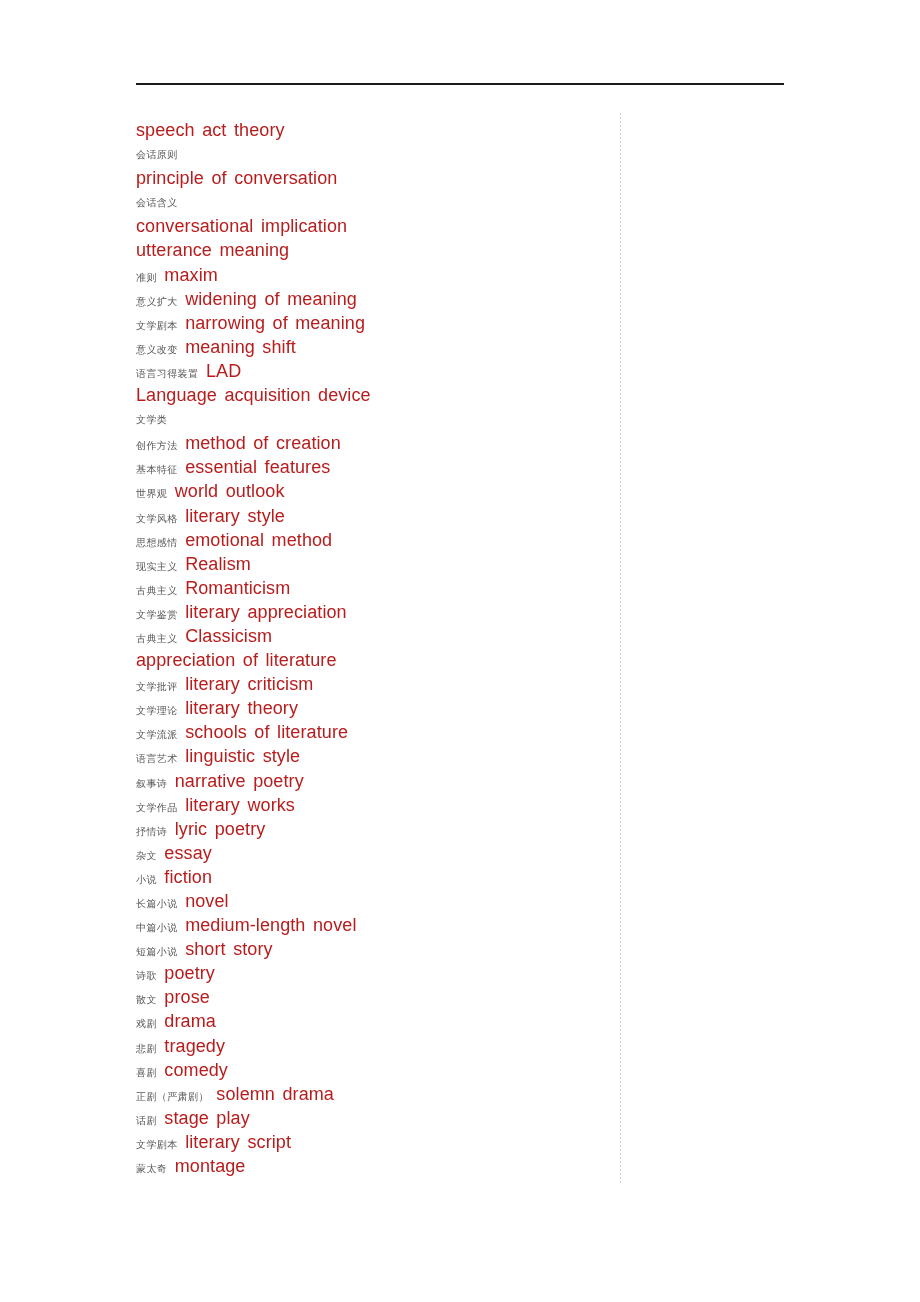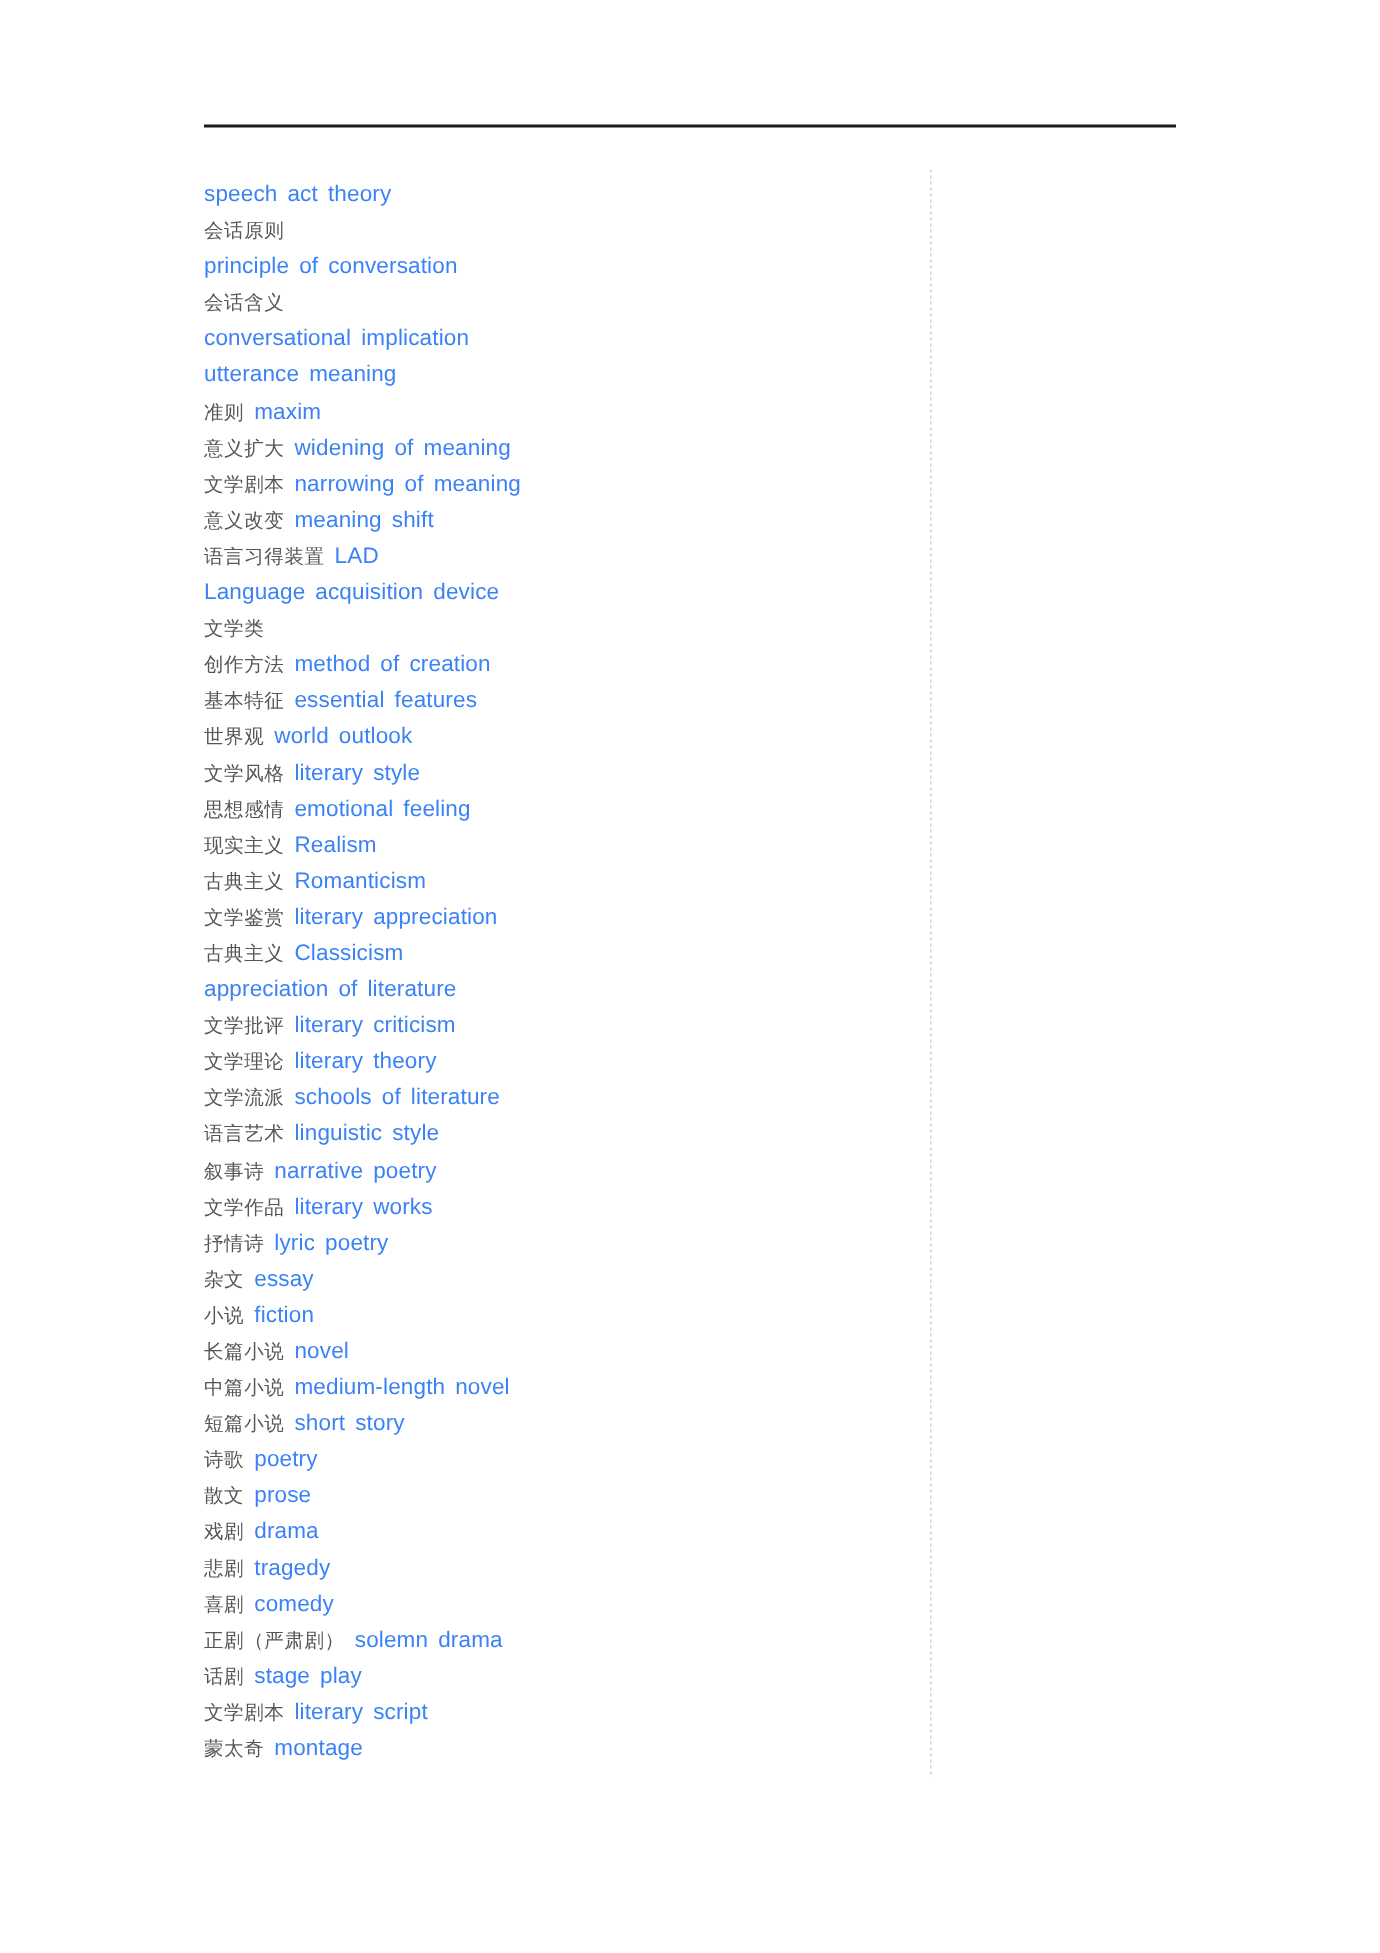--- a/index.html
+++ b/index.html
@@ -68,29 +68,29 @@
     white-space: nowrap;
     font-size: 13.6px;
     color: #1c1c1c;
     letter-spacing: 0.1px;
   }
 
   
   .cn {
     font-family: "DejaVu Serif", "Liberation Serif", serif;
     color: #565656;
-    font-size: 13px;
+    font-size: 10px;
     letter-spacing: 0.4px;
   }
 
   
   .en {
     font-family: "Liberation Sans", sans-serif;
-    color: #3b82f6;
-    font-size: 15px;
+    color: #b91c1c;
+    font-size: 18px;
     word-spacing: 2.4px;
   }
 
   
   .cn + .en::before { content: "\00a0"; }
 </style>
 </head>
 <body>
 
 <div id="page">
@@ -110,21 +110,21 @@
       <div class="glossary-line"><span class="cn">意义扩大</span><span class="en">widening of meaning</span></div>
       <div class="glossary-line"><span class="cn">文学剧本</span><span class="en">narrowing of meaning</span></div>
       <div class="glossary-line"><span class="cn">意义改变</span><span class="en">meaning shift</span></div>
       <div class="glossary-line"><span class="cn">语言习得装置</span><span class="en">LAD</span></div>
       <div class="glossary-line"><span class="en">Language acquisition device</span></div>
       <div class="glossary-line"><span class="cn">文学类</span></div>
       <div class="glossary-line"><span class="cn">创作方法</span><span class="en">method of creation</span></div>
       <div class="glossary-line"><span class="cn">基本特征</span><span class="en">essential features</span></div>
       <div class="glossary-line"><span class="cn">世界观</span><span class="en">world outlook</span></div>
       <div class="glossary-line"><span class="cn">文学风格</span><span class="en">literary style</span></div>
-      <div class="glossary-line"><span class="cn">思想感情</span><span class="en">emotional feeling</span></div>
+      <div class="glossary-line"><span class="cn">思想感情</span><span class="en">emotional method</span></div>
       <div class="glossary-line"><span class="cn">现实主义</span><span class="en">Realism</span></div>
       <div class="glossary-line"><span class="cn">古典主义</span><span class="en">Romanticism</span></div>
       <div class="glossary-line"><span class="cn">文学鉴赏</span><span class="en">literary appreciation</span></div>
       <div class="glossary-line"><span class="cn">古典主义</span><span class="en">Classicism</span></div>
       <div class="glossary-line"><span class="en">appreciation of literature</span></div>
       <div class="glossary-line"><span class="cn">文学批评</span><span class="en">literary criticism</span></div>
       <div class="glossary-line"><span class="cn">文学理论</span><span class="en">literary theory</span></div>
       <div class="glossary-line"><span class="cn">文学流派</span><span class="en">schools of literature</span></div>
       <div class="glossary-line"><span class="cn">语言艺术</span><span class="en">linguistic style</span></div>
       <div class="glossary-line"><span class="cn">叙事诗</span><span class="en">narrative poetry</span></div>

